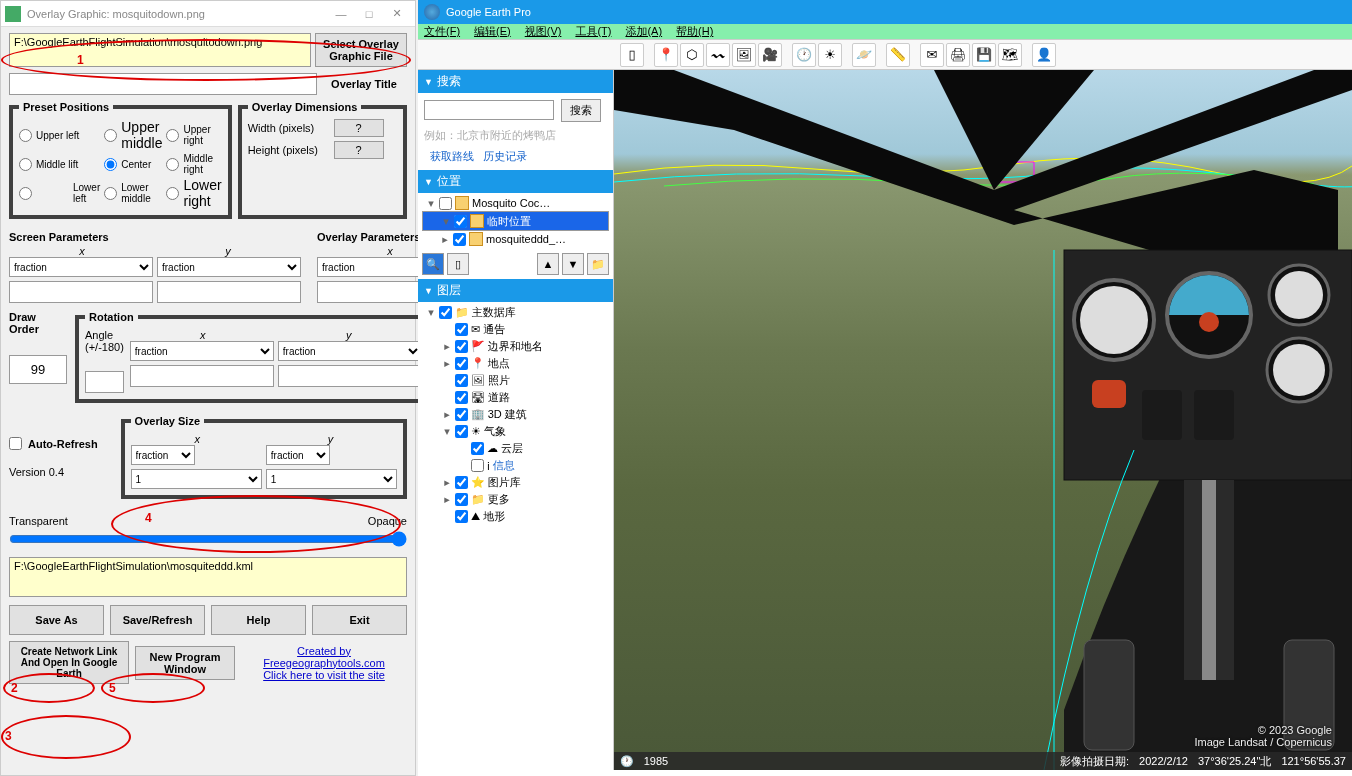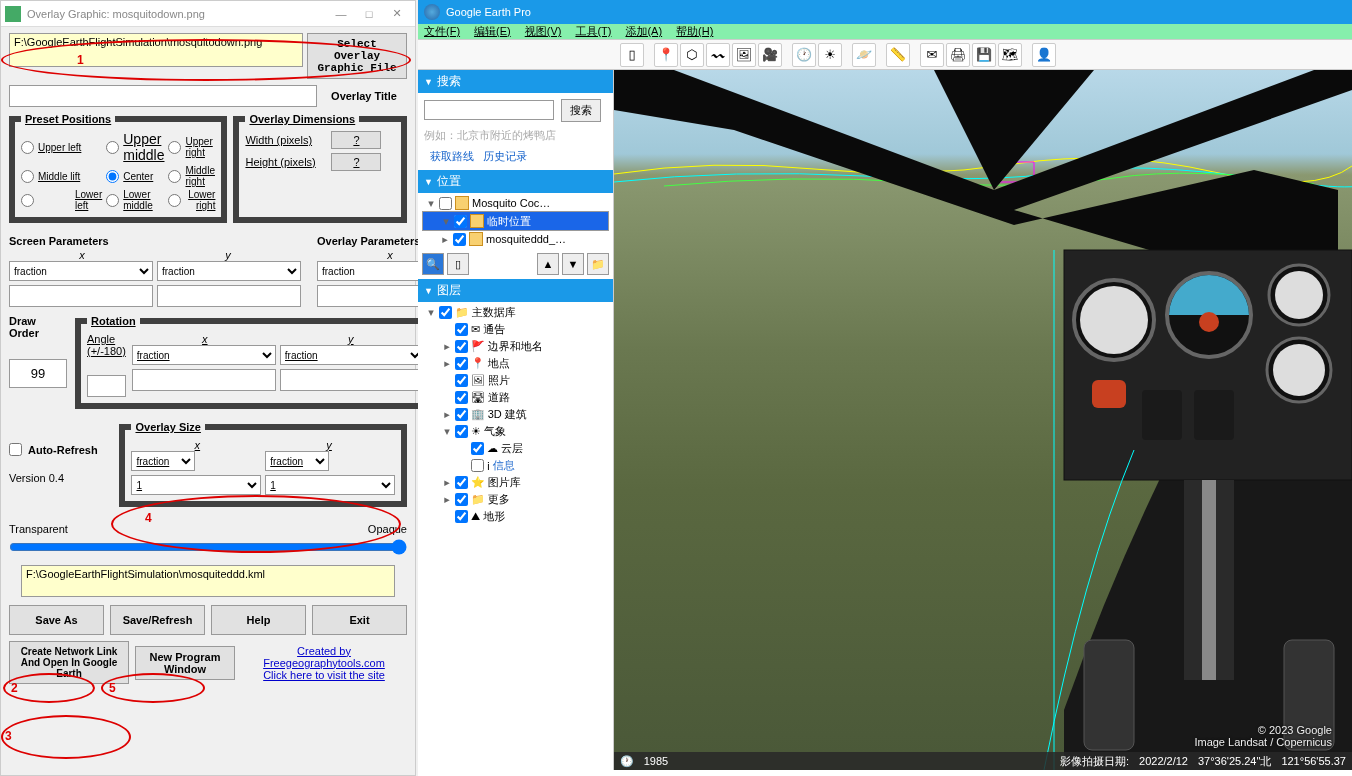--- a/index.html
+++ b/index.html
@@ -12,25 +12,25 @@
 .titlebar .icon { width: 16px; height: 16px; background: #4a6; margin-right: 6px; }
 .titlebar .title { color: #888; flex: 1; }
 .titlebar .winbtn { width: 28px; text-align: center; color: #888; }
 
 
 .left-body { padding: 6px 8px; }
 .file-row { display: flex; gap: 4px; margin-bottom: 6px; position: relative; }
 .file-path { flex: 1; height: 34px; background: #ffffcc; border: 1px solid #999; padding: 2px 4px; font-size: 11px; }
 .btn { background: #e1e1e1; border: 1px solid #999; padding: 4px 6px; text-align: center; cursor: pointer; font-size: 11px; }
 .btn.bold { font-weight: bold; }
-.wide-btn { width: 100px; font-family: Liberation Mono, monospace; }
+.wide-btn { width: 92px; }
 .title-row { display: flex; gap: 4px; margin-bottom: 6px; align-items: center; }
 .title-input { flex: 1; height: 22px; border: 1px solid #999; background: #fff; }
 
-fieldset { border: 6px solid #404040; padding: 6px; margin-bottom: 6px; text-decoration: underline; }
+fieldset { border: 4px solid #404040; padding: 6px; margin-bottom: 6px; }
 legend { font-weight: bold; padding: 0 4px; font-size: 11px; }
 
 .radio-grid { display: grid; grid-template-columns: repeat(3, 1fr); gap: 2px 4px; }
 .radio-item { display: flex; align-items: center; gap: 4px; }
 .radio-item input { margin: 0; }
 
 .dim-row { display: flex; align-items: center; gap: 6px; margin-bottom: 4px; }
 .dim-row label { width: 80px; }
 .dim-input { width: 50px; border: 1px solid #999; text-align: center; padding: 2px; }
 
@@ -45,21 +45,21 @@
 
 .draw-rot { display: flex; gap: 8px; margin-top: 8px; }
 .draw-order { }
 .draw-order input { width: 58px; border: 1px solid #999; text-align: center; padding: 6px; font-size: 13px; }
 .auto-row { display: flex; align-items: center; gap: 6px; }
 .trans-row { margin-top: 10px; }
 .trans-labels { display: flex; justify-content: space-between; }
 .trans-center { text-align: center; font-weight: bold; margin-top: -12px; }
 .slider { width: 100%; margin-top: 4px; }
 
-.kml-path { background: #ffffcc; border: 1px solid #999; padding: 2px 4px; margin: 8px 12px; height: 32px; }
+.kml-path { background: #ffffcc; border: 1px solid #999; padding: 2px 4px; margin: 8px 0; height: 40px; }
 .bottom-btns { display: flex; gap: 6px; justify-content: space-between; margin-bottom: 6px; }
 .bottom-btns .btn { flex: 1; padding: 8px 4px; font-weight: bold; }
 .bottom-row2 { display: flex; gap: 6px; align-items: center; }
 .created { text-align: center; flex: 1; color: #0000cc; font-weight: normal; text-decoration: underline; }
 
 
 .anno { position: absolute; border: 2px solid #d00; border-radius: 50%; pointer-events: none; }
 .anno-label { position: absolute; color: #d00; font-size: 12px; font-weight: bold; }
 
 
@@ -153,21 +153,21 @@
             <label class="radio-item">
               <input type="radio" name="preset" style="">
               <span style="font-size: 10px; padding-left: 37px;">Lower left</span>
             </label>
             <label class="radio-item">
               <input type="radio" name="preset" style="">
               <span style="font-size: 10px;">Lower middle</span>
             </label>
             <label class="radio-item">
               <input type="radio" name="preset" style="">
-              <span style="font-size: 10px; text-align: right;">Lower right</span>
+              <span style="font-size: 14px;">Lower right</span>
             </label>
           </div>
       </fieldset>
       <fieldset style="flex:1">
         <legend>Overlay Dimensions</legend>
         <div class="dim-row">
           <label>Width (pixels)</label>
           <div class="btn dim-input">?</div>
         </div>
         <div class="dim-row">

